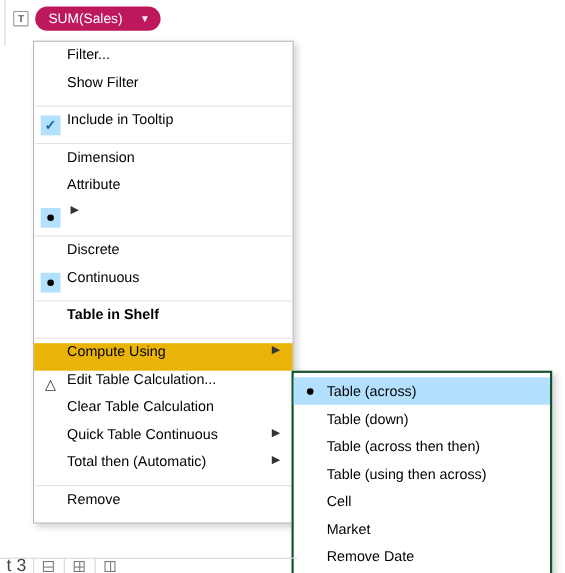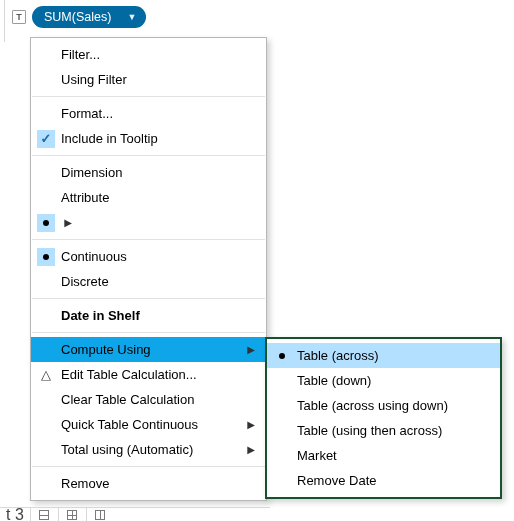--- a/index.html
+++ b/index.html
@@ -38,21 +38,21 @@
     height: 14px;
     border: 1px solid #9a9a9a;
     color: #585858;
     font-size: 9px;
     line-height: 12px;
     text-align: center;
     font-weight: bold;
     border-radius: 1px;
   }
   .pill {
-    background: #0369a1;
+    background: #be185d;
     color: #fff;
     border-radius: 13px;
     height: 22px;
     display: flex;
     align-items: center;
     padding: 0 10px 0 12px;
     font-size: 12.5px;
     gap: 16px;
     cursor: pointer;
   }
@@ -66,21 +66,20 @@
     left: 30px;
     top: 37px;
     width: 237px;
     background: #fff;
     border: 1px solid #b6b6b6;
     box-shadow: 3px 3px 6px rgba(0,0,0,.18);
     padding: 4px 0;
   }
   .mi {
     display: flex;
-    align-items: center;
     height: 25px;
     padding: 0 8px 0 0;
     cursor: default;
   }
   .mi .indicator {
     width: 30px;
     display: flex;
     justify-content: center;
     align-items: center;
   }
@@ -89,21 +88,21 @@
     white-space: nowrap;
   }
   .mi .subarrow {
     width: 14px;
     text-align: center;
     font-size: 10px;
     color: #333;
   }
   .mi.bold .label { font-weight: bold; }
   .mi.highlight {
-    background: #0ea5e9;
+    background: #eab308;
   }
   .sep {
     height: 1px;
     background: #e2e2e2;
     margin: 4px 1px;
   }
 
   .chk-box {
     width: 18px;
     height: 18px;
@@ -223,29 +222,25 @@
 </div>
 
 <div class="context-menu">
 
   <div class="mi">
     <span class="indicator"></span>
     <span class="label">Filter...</span>
   </div>
   <div class="mi">
     <span class="indicator"></span>
-    <span class="label">Using Filter</span>
-  </div>
-
-  <div class="sep"></div>
-
-  <div class="mi">
-    <span class="indicator"></span>
-    <span class="label">Format...</span>
-  </div>
+    <span class="label">Show Filter</span>
+  </div>
+
+  <div class="sep"></div>
+
   <div class="mi">
     <span class="indicator">
         <span class="chk-box">✓</span>
       </span>
     <span class="label">Include in Tooltip</span>
   </div>
 
   <div class="sep"></div>
 
   <div class="mi">
@@ -259,35 +254,35 @@
   <div class="mi">
     <span class="indicator">
         <span class="dot-box"></span>
       </span>
     <span class="subarrow">▶</span>
   </div>
 
   <div class="sep"></div>
 
   <div class="mi">
+    <span class="indicator"></span>
+    <span class="label">Discrete</span>
+  </div>
+  <div class="mi">
     <span class="indicator">
         <span class="dot-box"></span>
       </span>
     <span class="label">Continuous</span>
   </div>
-  <div class="mi">
-    <span class="indicator"></span>
-    <span class="label">Discrete</span>
-  </div>
 
   <div class="sep"></div>
 
   <div class="mi bold">
     <span class="indicator"></span>
-    <span class="label">Date in Shelf</span>
+    <span class="label">Table in Shelf</span>
   </div>
 
   <div class="sep"></div>
 
   <div class="mi highlight">
     <span class="indicator"></span>
     <span class="label">Compute Using</span>
     <span class="subarrow">▶</span>
   </div>
   <div class="mi">
@@ -300,21 +295,21 @@
     <span class="indicator"></span>
     <span class="label">Clear Table Calculation</span>
   </div>
   <div class="mi">
     <span class="indicator"></span>
     <span class="label">Quick Table Continuous</span>
     <span class="subarrow">▶</span>
   </div>
   <div class="mi">
     <span class="indicator"></span>
-    <span class="label">Total using (Automatic)</span>
+    <span class="label">Total then (Automatic)</span>
     <span class="subarrow">▶</span>
   </div>
 
   <div class="sep"></div>
 
   <div class="mi">
     <span class="indicator"></span>
     <span class="label">Remove</span>
   </div>
 </div>
@@ -325,25 +320,29 @@
         <span class="dot"></span>
       </span>
     <span class="label">Table (across)</span>
   </div>
   <div class="smi">
     <span class="indicator"></span>
     <span class="label">Table (down)</span>
   </div>
   <div class="smi">
     <span class="indicator"></span>
-    <span class="label">Table (across using down)</span>
+    <span class="label">Table (across then then)</span>
   </div>
   <div class="smi">
     <span class="indicator"></span>
     <span class="label">Table (using then across)</span>
+  </div>
+  <div class="smi">
+    <span class="indicator"></span>
+    <span class="label">Cell</span>
   </div>
   <div class="smi">
     <span class="indicator"></span>
     <span class="label">Market</span>
   </div>
   <div class="smi">
     <span class="indicator"></span>
     <span class="label">Remove Date</span>
   </div>
 </div>

